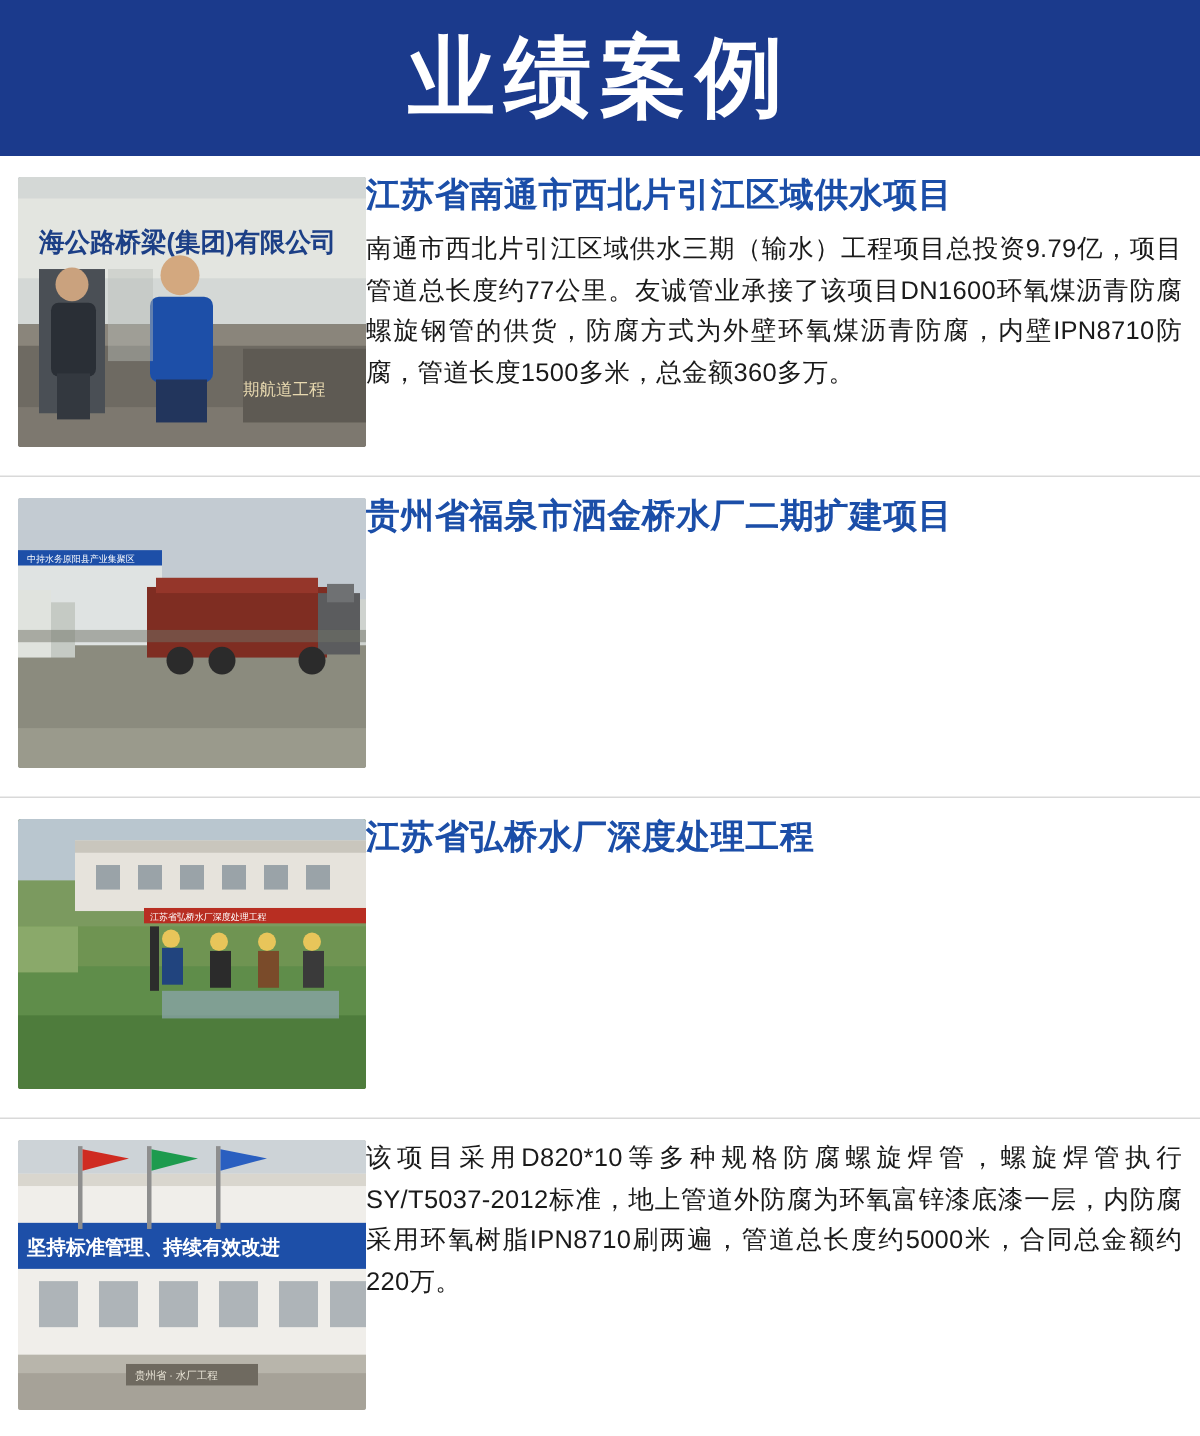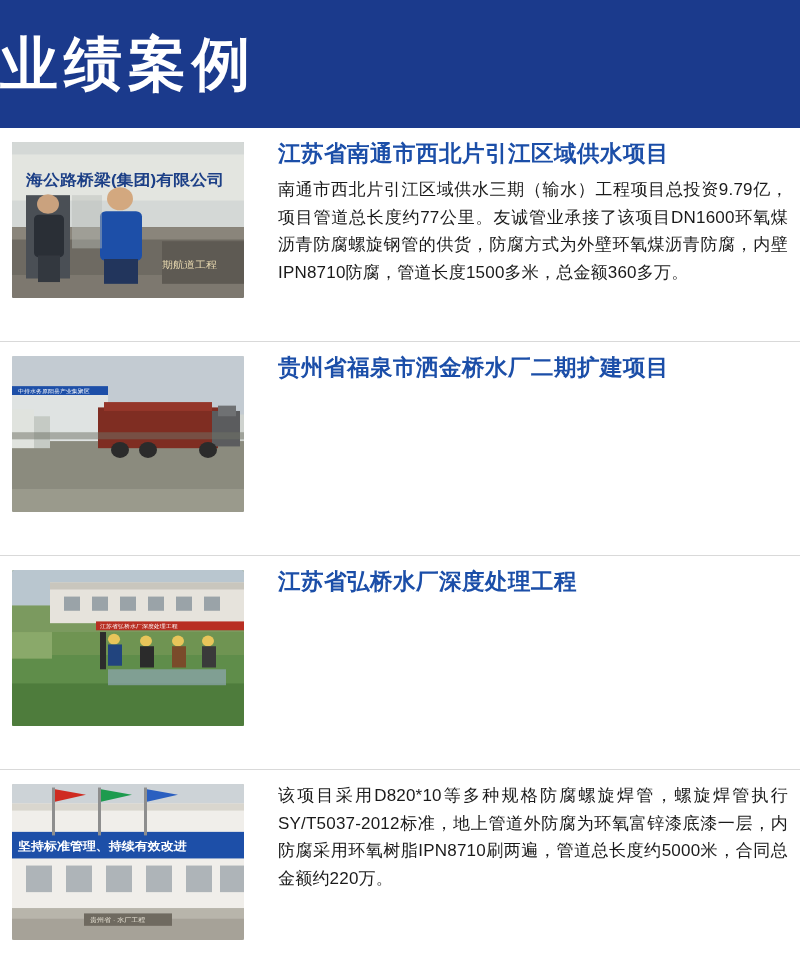--- a/index.html
+++ b/index.html
@@ -13,25 +13,25 @@
     width: 800px;
     height: 957px;
     position: relative;
     overflow: hidden;
     background: #ffffff;
   }
 
   
   .banner {
     width: 800px;
-    height: 128px;
+    height: 104px;
     background: #1b3a8c;
     display: flex;
     align-items: center;
-    justify-content: flex-start;
+    justify-content: center;
     position: relative;
   }
   .banner-title {
     color: #ffffff;
     font-size: 58px;
     font-weight: bold;
     letter-spacing: 6px;
     line-height: 1;
     font-family: "Liberation Sans", sans-serif;
   }
@@ -45,36 +45,34 @@
     display: flex;
     align-items: flex-start;
     padding: 10px 12px 8px 12px;
     border-bottom: 1px solid #d9d9d9;
     min-height: 214px;
   }
   .case-row:last-child { border-bottom: none; }
 
   .thumb {
     width: 232px;
-    height: 156px;
+    height: 180px;
     flex: 0 0 232px;
     border-radius: 2px;
     overflow: hidden;
     position: relative;
     margin-top: 4px;
     background: #a3a3a3;
   }
   .thumb svg { display: block; width: 100%; height: 100%; }
 
   .case-body {
     flex: 1 1 auto;
-    padding-left: 14px;
     padding-top: 2px;
     min-width: 0;
-    margin-left: 20px;
   }
   .case-title {
     color: #1b4ea8;
     font-size: 22.5px;
     font-weight: bold;
     line-height: 1.25;
     margin: 0 0 8px 0;
     letter-spacing: 0.5px;
   }
   .case-text {

